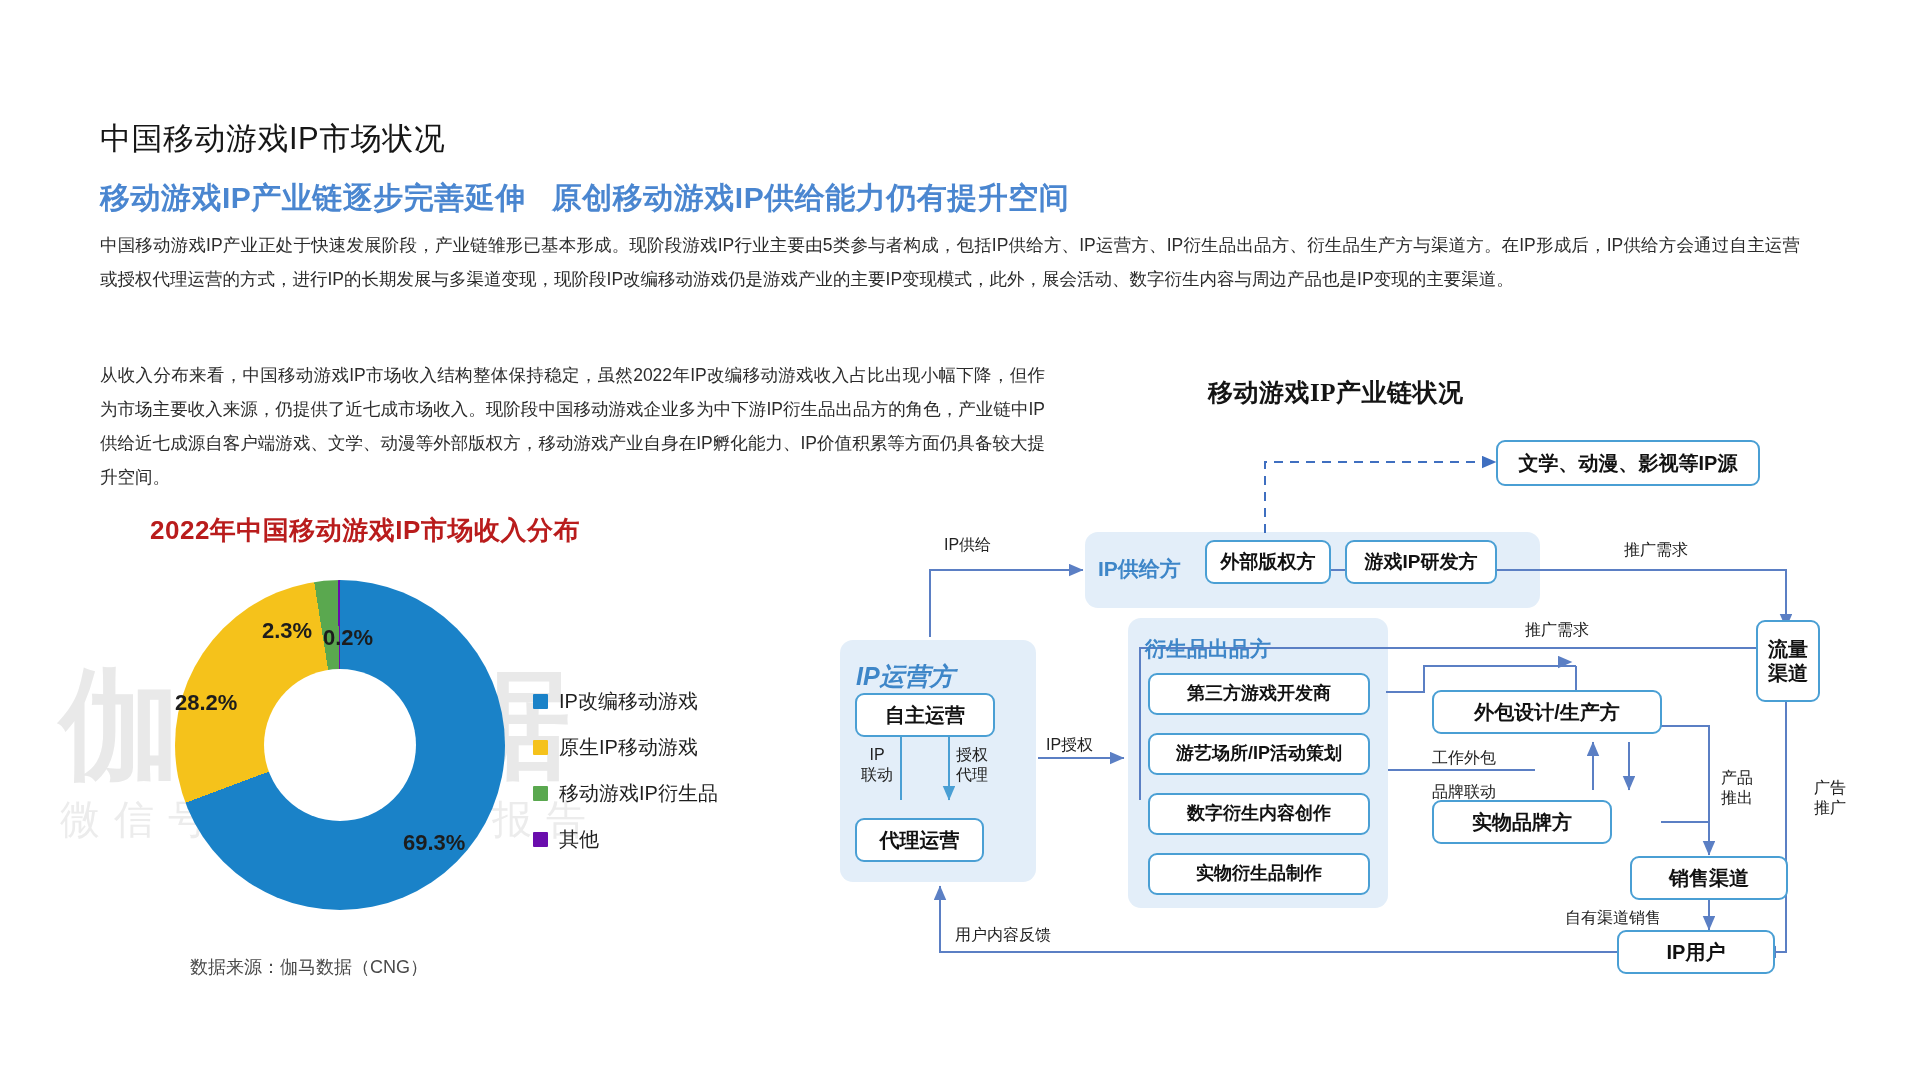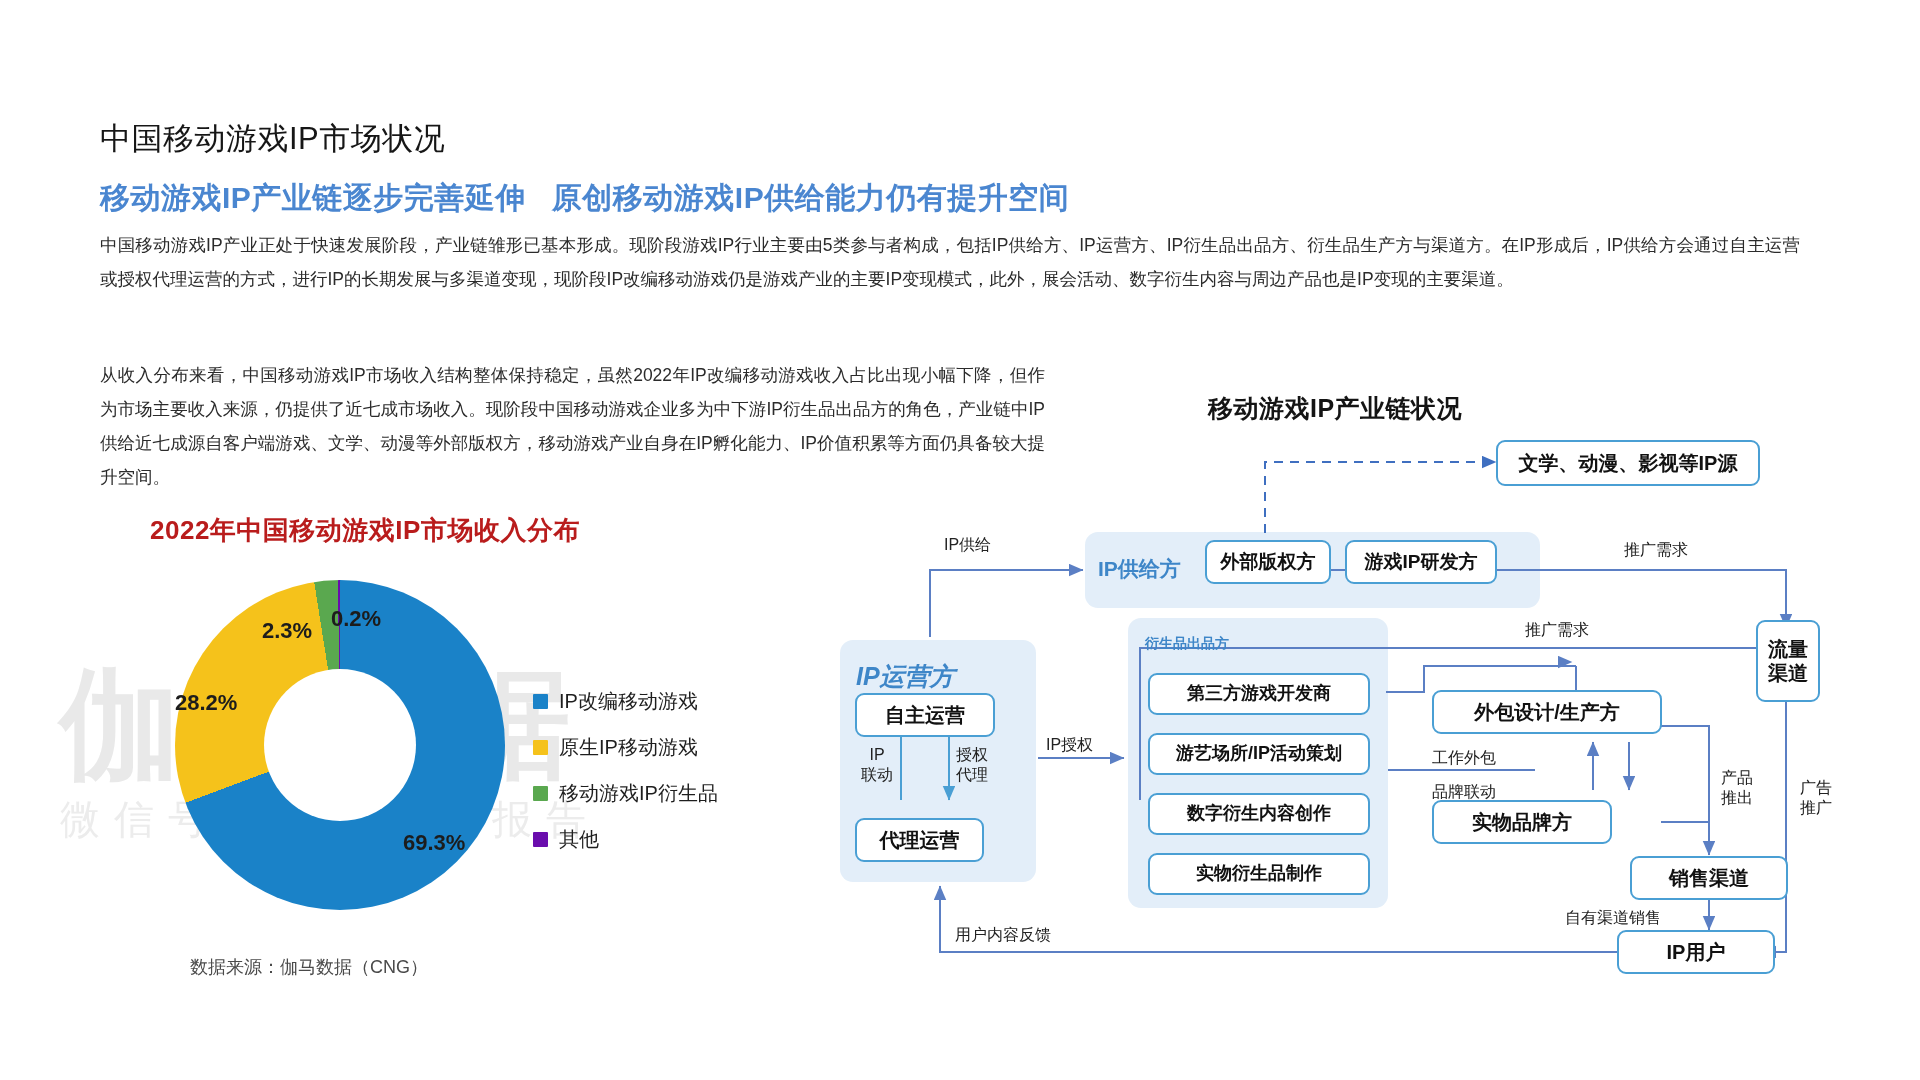--- a/index.html
+++ b/index.html
@@ -54,37 +54,37 @@
       #f5c21b 249.5deg 351.0deg,
       #5aa84f 351.0deg 359.3deg,
       #6a0dad 359.3deg 360deg);
   }
   .donut-hole{
     position:absolute;left:50%;top:50%;width:152px;height:152px;margin:-76px 0 0 -76px;
     background:#ffffff;border-radius:50%;
   }
   .slice-lbl{position:absolute;font-size:22px;font-weight:bold;color:#1c1c1c;z-index:4;white-space:nowrap;}
   #lbl-0{left:262px;top:618px;}      
-  #lbl-1{left:323px;top:606px;margin-left:8px;}      
+  #lbl-1{left:323px;top:625px;}      
   #lbl-2{left:175px;top:690px;}      
   #lbl-3{left:403px;top:830px;}      
 
   .legend{position:absolute;left:533px;top:688px;z-index:4;}
   .lg-row{display:flex;align-items:center;margin-bottom:19px;}
   .lg-sw{width:15px;height:15px;margin-right:11px;flex:none;border-radius:1px;}
   .lg-tx{font-size:20px;color:#1e1e1e;white-space:nowrap;}
 
   .source{
     position:absolute;left:190px;top:955px;font-size:18px;color:#4a4a4a;z-index:4;white-space:nowrap;
   }
 
   
   .diag-title{
-    position:absolute;left:1208px;top:392px;font-size:25px;font-weight:bold;
-    color:#141414;z-index:3;letter-spacing:.5px;
+    position:absolute;left:1208px;top:376px;font-size:25px;font-weight:bold;
+    color:#141414;z-index:3;letter-spacing:.5px;font-family:Liberation Serif, serif;
   }
   #diagram{position:absolute;left:0;top:0;width:1920px;height:1080px;z-index:2;}
 
   .node{
     position:absolute;box-sizing:border-box;display:flex;align-items:center;
     justify-content:center;text-align:center;background:#ffffff;
     border:2px solid #4a9fd4;border-radius:9px;color:#111111;
     font-weight:bold;z-index:3;line-height:1.22;
   }
   .group{
@@ -212,21 +212,21 @@
       <path d="M1786,700 L1786,952 L1762,952" marker-end="url(#ah)"></path>
 
       <path d="M1709,884 L1709,930" marker-end="url(#ah)"></path>
 
       <path d="M1617,952 L940,952 L940,886" marker-end="url(#ah)"></path>
     </g>
   </svg>
 
   <div class="group-lbl" style="left:1098px;top:555px;font-size:21px;">IP供给方</div>
   <div class="group-lbl" style="left:856px;top:660px;font-size:25px;font-style:italic;">IP运营方</div>
-  <div class="group-lbl" style="left:1145px;top:635px;font-size:14px;">衍生品出品方</div>
+  <div class="group-lbl" style="left:1145px;top:635px;font-size:21px;">衍生品出品方</div>
 
   <div class="node" style="left:1496px;top:440px;width:264px;height:46px;font-size:20px;">文学、动漫、影视等IP源</div>
 
   <div class="node" style="left:1205px;top:540px;width:126px;height:44px;font-size:19px;">外部版权方</div>
   <div class="node" style="left:1345px;top:540px;width:152px;height:44px;font-size:19px;">游戏IP研发方</div>
 
   <div class="node" style="left:855px;top:693px;width:140px;height:44px;font-size:20px;">自主运营</div>
   <div class="node" style="left:855px;top:818px;width:129px;height:44px;font-size:20px;">代理运营</div>
 
   <div class="node" style="left:1148px;top:673px;width:222px;height:42px;font-size:18px;">第三方游戏开发商</div>
@@ -259,21 +259,21 @@
     <div>代理</div>
   </div>
 
   <div class="edge-lbl" style="left:1432px;top:748px;">工作外包</div>
   <div class="edge-lbl" style="left:1432px;top:782px;">品牌联动</div>
 
   <div class="edge-lbl" style="left:1714px;top:768px;text-align:center;width:46px;">
     <div>产品</div>
     <div>推出</div>
   </div>
-  <div class="edge-lbl" style="left:1800px;top:778px;text-align:left;width:46px;">
+  <div class="edge-lbl" style="left:1800px;top:778px;text-align:right;width:46px;">
     <div>广告</div>
     <div>推广</div>
   </div>
 
   <div class="edge-lbl" style="left:1565px;top:908px;">自有渠道销售</div>
   <div class="edge-lbl" style="left:955px;top:925px;">用户内容反馈</div>
 
 </div>
 
 </body></html>

